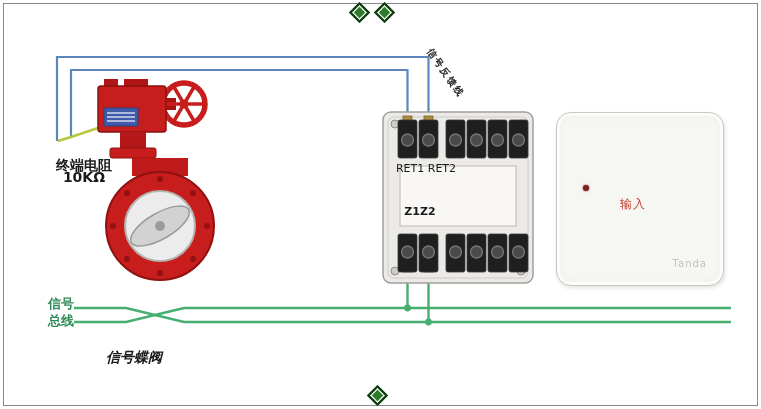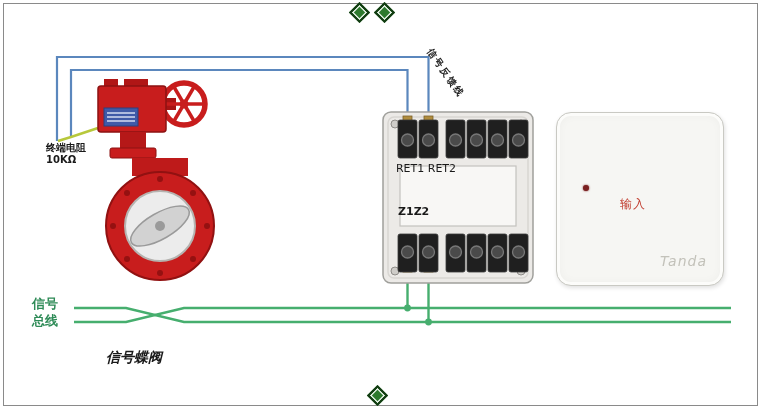--- a/index.html
+++ b/index.html
@@ -8,42 +8,42 @@
     font-family:"DejaVu Sans","Liberation Sans",sans-serif;color:#1a1a1a;
   }
   .frame{position:absolute;inset:3px;border:1px solid #8a8a8a;pointer-events:none;}
   .diamond{
     position:absolute;width:11px;height:11px;transform:rotate(45deg);
     background:var(--ornament-green,#2d7a2d);border:2px solid #123b12;
     box-shadow:inset 0 0 0 1.5px #e9f2e9;
   }
   svg.layer{position:absolute;left:0;top:0;}
   .lbl{position:absolute;white-space:nowrap;}
-  .resistor{left:46px;top:142px;width:76px;text-align:left;font-size:10px;font-weight:bold;line-height:12px;white-space:normal;}
+  .resistor{left:46px;top:159px;width:76px;text-align:center;font-size:14px;font-weight:bold;line-height:12px;white-space:normal;}
   .feedback{
     left:434px;top:46px;font-size:9.5px;font-weight:bold;letter-spacing:2px;
     transform:rotate(55deg);transform-origin:left top;color:#222;
   }
   .ret{left:389px;top:162px;width:74px;text-align:center;font-size:11px;font-weight:normal;}
-  .zz{left:398px;top:205px;width:44px;font-size:11px;font-weight:bold;}
-  .busLabel{left:32px;top:295px;font-size:13px;font-weight:bold;line-height:17px;color:var(--bus-text-green,#2e8b57);}
+  .zz{left:398px;top:205px;width:44px;text-align:center;font-size:11px;font-weight:bold;}
+  .busLabel{left:48px;top:295px;font-size:13px;font-weight:bold;line-height:17px;color:var(--bus-text-green,#2e8b57);}
   .capValve{left:73px;top:349px;width:122px;text-align:center;font-size:14px;font-weight:bold;font-style:italic;}
   .capModule{left:556px;top:350px;width:182px;text-align:center;font-size:13.5px;font-weight:bold;}
   .module{
     position:absolute;left:556px;top:112px;width:166px;height:172px;
     background:#f6f6f3;border:1px solid #c9c9c3;border-radius:15px;
     box-shadow:inset 0 0 0 3px #fcfcfa, inset 0 0 12px rgba(0,0,0,0.05), 1px 2px 4px rgba(0,0,0,0.12);
   }
   .module-led{position:absolute;left:26px;top:72px;width:6px;height:6px;border-radius:50%;
     background:#7a2020;box-shadow:0 0 2px #7a2020;}
   .module-led-label{position:absolute;left:17px;top:83px;font-size:12px;color:#c0392b;letter-spacing:1px;margin-left:46px;}
   .module-text{position:absolute;left:82px;top:60px;width:80px;color:#aeada4;text-align:left;}
   .module-model{font-family:"DejaVu Sans Mono","Liberation Mono",monospace;font-size:11px;letter-spacing:3px;}
   .module-name{font-size:11px;letter-spacing:4px;margin-top:5px;}
-  .module-brand{position:absolute;right:16px;bottom:16px;font-size:14px;font-style:italic;color:#c3c2ba;letter-spacing:1px;margin-left:8px;}
+  .module-brand{position:absolute;right:16px;bottom:16px;font-size:10px;color:#c3c2ba;letter-spacing:1px;margin-left:8px;}
 </style>
 </head>
 <body>
 
 <div class="canvas">
   <div class="frame"></div>
 
   <span class="diamond" style="left:352px;top:5px"></span>
   <span class="diamond" style="left:377px;top:5px"></span>
   <span class="diamond" style="left:370px;top:388px"></span>

